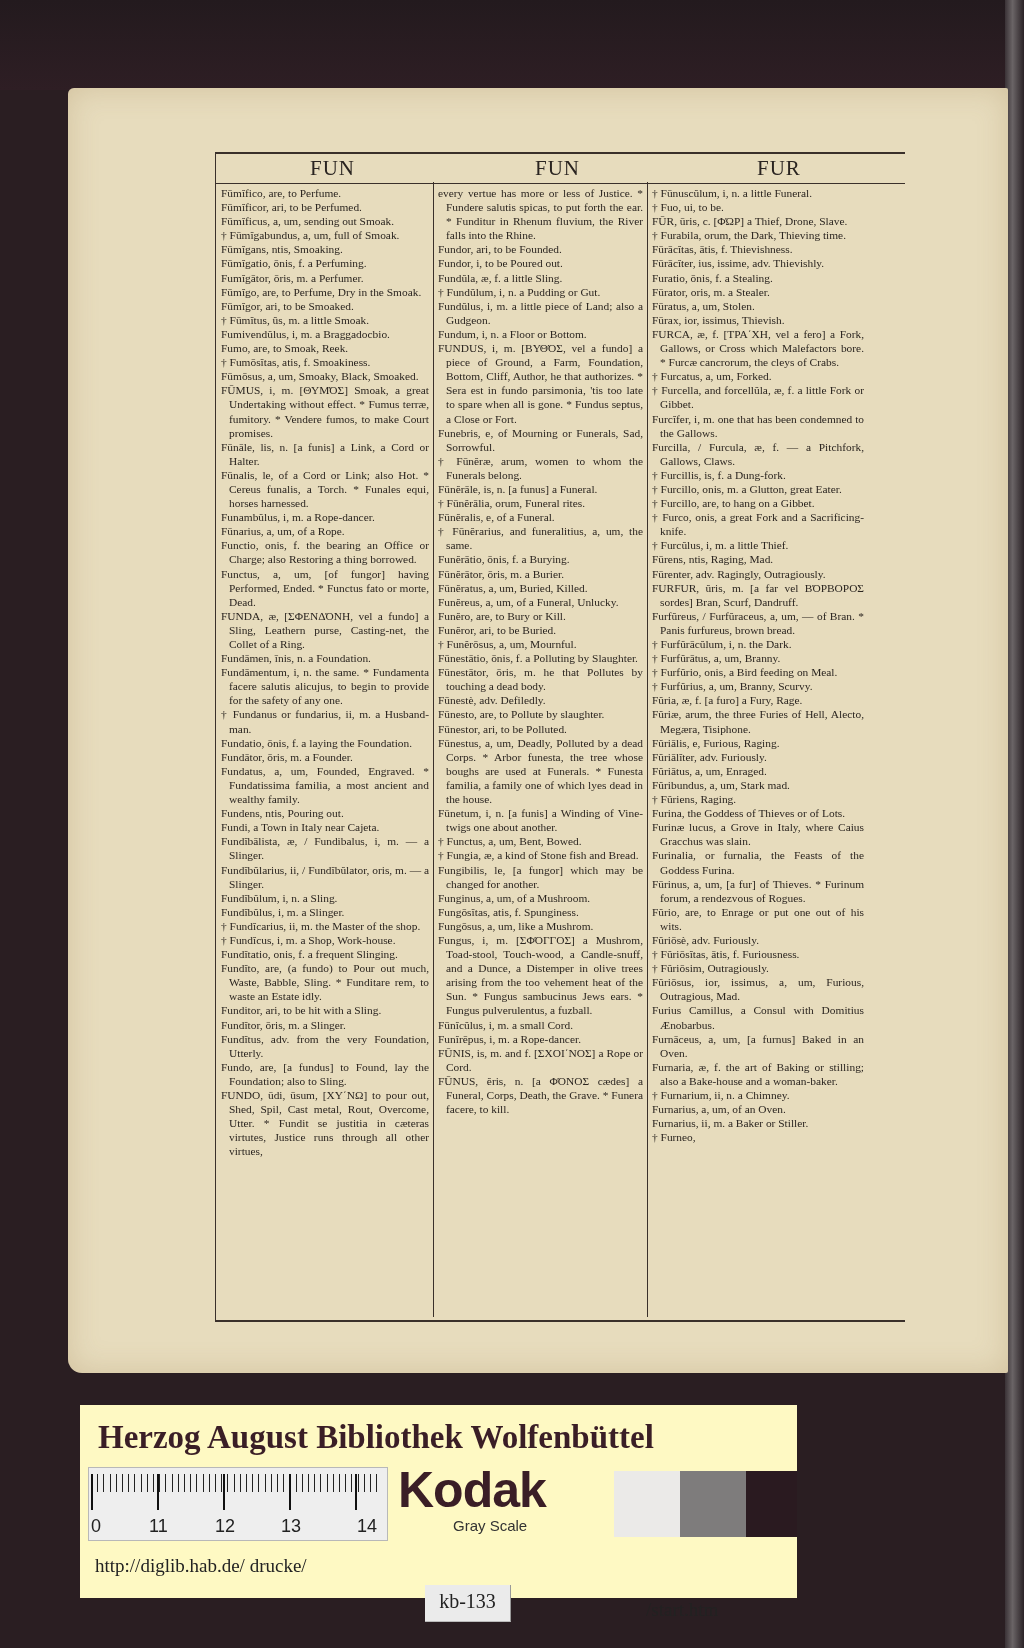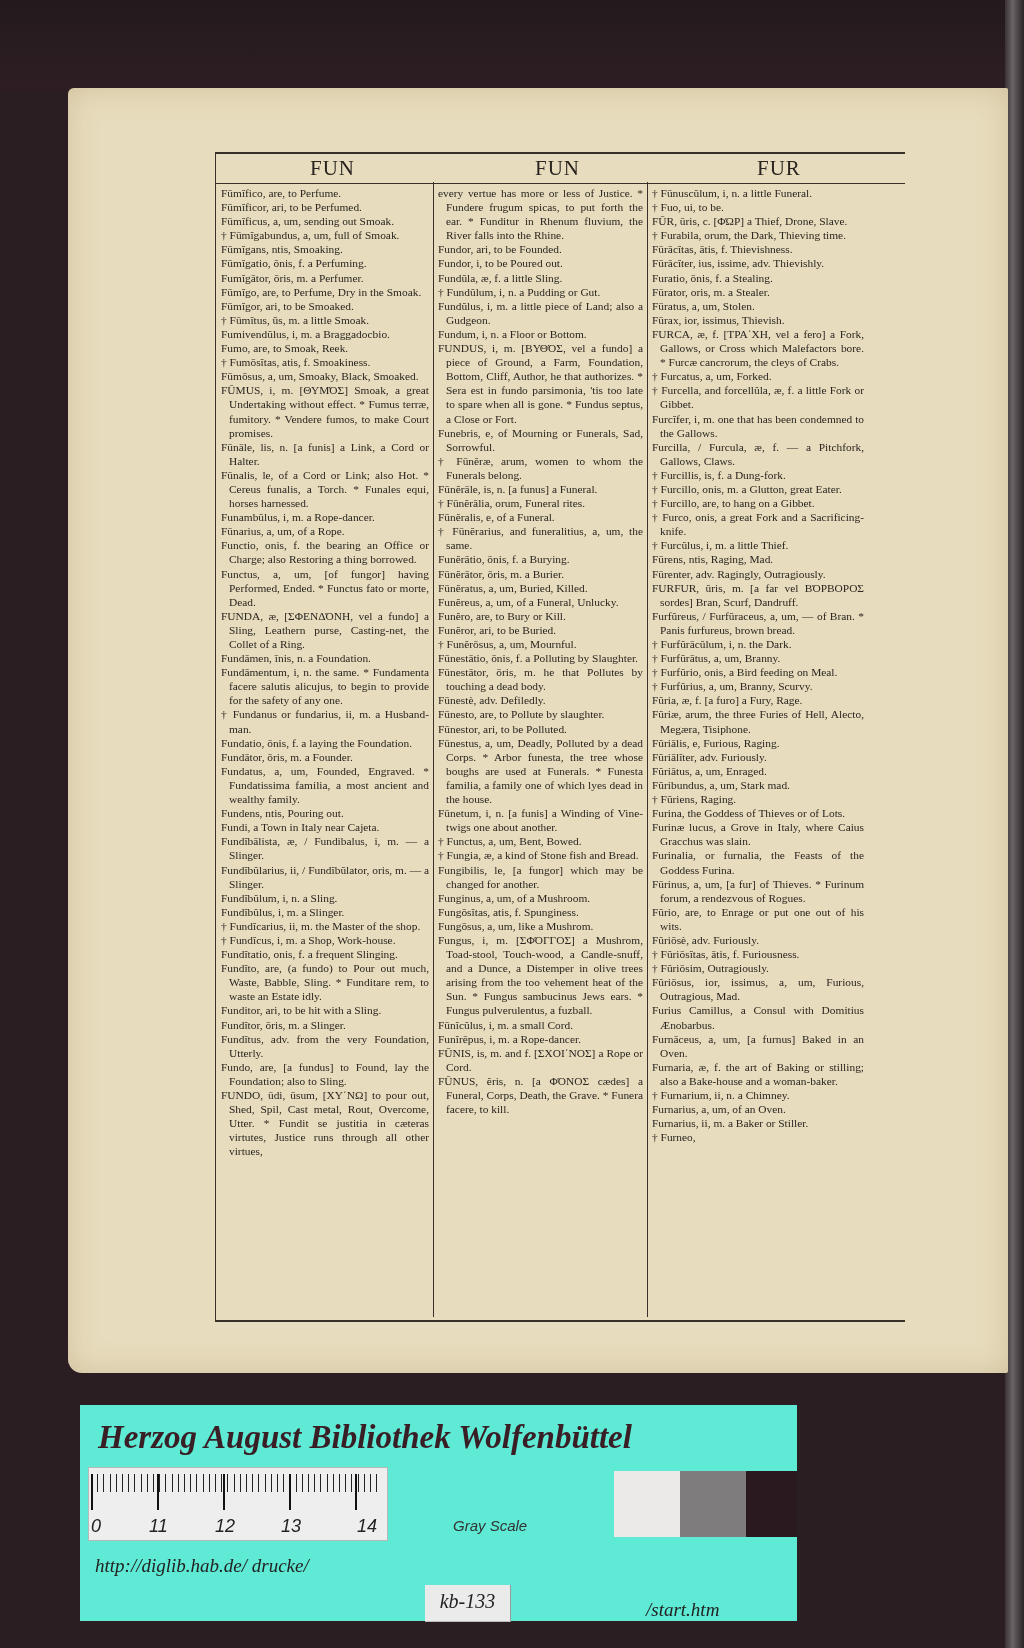--- a/index.html
+++ b/index.html
@@ -52,23 +52,22 @@
     font-size: 11.4px; line-height: 14.1px; color: #2b2520;
   }
   .entry {
     text-indent: -8px; padding-left: 8px; margin: 0;
     text-align: justify;
   }
   .catch {
     text-align: left; font-size: 11.4px;
   }
   .target-card {
-    position: absolute; left: 80px; top: 1405px; width: 717px; height: 216px;
-    background: #5eead4;
-    font-style: italic;
+    position: absolute; left: 80px; top: 1405px; width: 717px; height: 193px;
+    background: #fef9c3;
   }
   .library-name {
     position: absolute; left: 18px; top: 14px; font-size: 33px; font-weight: bold;
     color: #3a1e26; white-space: nowrap;
     font-family: "Liberation Serif", serif;
   }
   .ruler {
     position: absolute; left: 8px; top: 62px; width: 298px; height: 72px;
     background: #eeeeee; border: 1px solid #b8b8b8;
   }
@@ -164,21 +163,21 @@
       <p class="entry">† Fundĭcus, i, m. a Shop, Work-house.</p>
       <p class="entry">Fundĭtatio, onis, f. a frequent Slinging.</p>
       <p class="entry">Fundĭto, are, (a fundo) to Pour out much, Waste, Babble, Sling. * Funditare rem, to waste an Estate idly.</p>
       <p class="entry">Funditor, ari, to be hit with a Sling.</p>
       <p class="entry">Fundĭtor, ōris, m. a Slinger.</p>
       <p class="entry">Fundĭtus, adv. from the very Foundation, Utterly.</p>
       <p class="entry">Fundo, are, [a fundus] to Found, lay the Foundation; also to Sling.</p>
       <p class="entry">FUNDO, ūdi, ūsum, [ΧΥ΄ΝΩ] to pour out, Shed, Spil, Cast metal, Rout, Overcome, Utter. * Fundit se justitia in cæteras virtutes, Justice runs through all other virtues,</p>
     </div>
   <div class="column" id="col1" style="left:223px;width:205px">
-      <p class="entry">every vertue has more or less of Justice. * Fundere frugum spicas, to put forth the ear. * Funditur in Rhenum fluvium, the River falls into the Rhine.</p>
+      <p class="entry">every vertue has more or less of Justice. * Fundere salutis spicas, to put forth the ear. * Funditur in Rhenum fluvium, the River falls into the Rhine.</p>
       <p class="entry">Fundor, ari, to be Founded.</p>
       <p class="entry">Fundor, i, to be Poured out.</p>
       <p class="entry">Fundŭla, æ, f. a little Sling.</p>
       <p class="entry">† Fundŭlum, i, n. a Pudding or Gut.</p>
       <p class="entry">Fundŭlus, i, m. a little piece of Land; also a Gudgeon.</p>
       <p class="entry">Fundum, i, n. a Floor or Bottom.</p>
       <p class="entry">FUNDUS, i, m. [ΒΥΘΌΣ, vel a fundo] a piece of Ground, a Farm, Foundation, Bottom, Cliff, Author, he that authorizes. * Sera est in fundo parsimonia, 'tis too late to spare when all is gone. * Fundus septus, a Close or Fort.</p>
       <p class="entry">Funebris, e, of Mourning or Funerals, Sad, Sorrowful.</p>
       <p class="entry">† Fūnĕræ, arum, women to whom the Funerals belong.</p>
       <p class="entry">Fūnĕrāle, is, n. [a funus] a Funeral.</p>
@@ -276,20 +275,21 @@
     <div class="major-tick" style="left:68px"></div>
     <div class="major-tick" style="left:134px"></div>
     <div class="major-tick" style="left:200px"></div>
     <div class="major-tick" style="left:266px"></div>
     <span class="ruler-label" style="left:2px">0</span>
     <span class="ruler-label" style="left:60px">11</span>
     <span class="ruler-label" style="left:126px">12</span>
     <span class="ruler-label" style="left:192px">13</span>
     <span class="ruler-label" style="left:268px">14</span>
   </div>
+  <div class="kodak">Kodak</div>
   <div class="gray-scale-label">Gray Scale</div>
   <div class="swatch" id="sw0" style="left: 534px; width: 66px; background: rgb(235, 234, 232);"></div>
   <div class="swatch" id="sw1" style="left: 600px; width: 66px; background: rgb(126, 124, 124);"></div>
   <div class="swatch" id="sw2" style="left: 666px; width: 51px; background: rgb(42, 26, 32);"></div>
   <div class="code-box">kb-133</div>
   <div class="url-left">http://diglib.hab.de/ drucke/</div>
   <div class="url-right">/start.htm</div>
 </div>
 
 </body></html>

